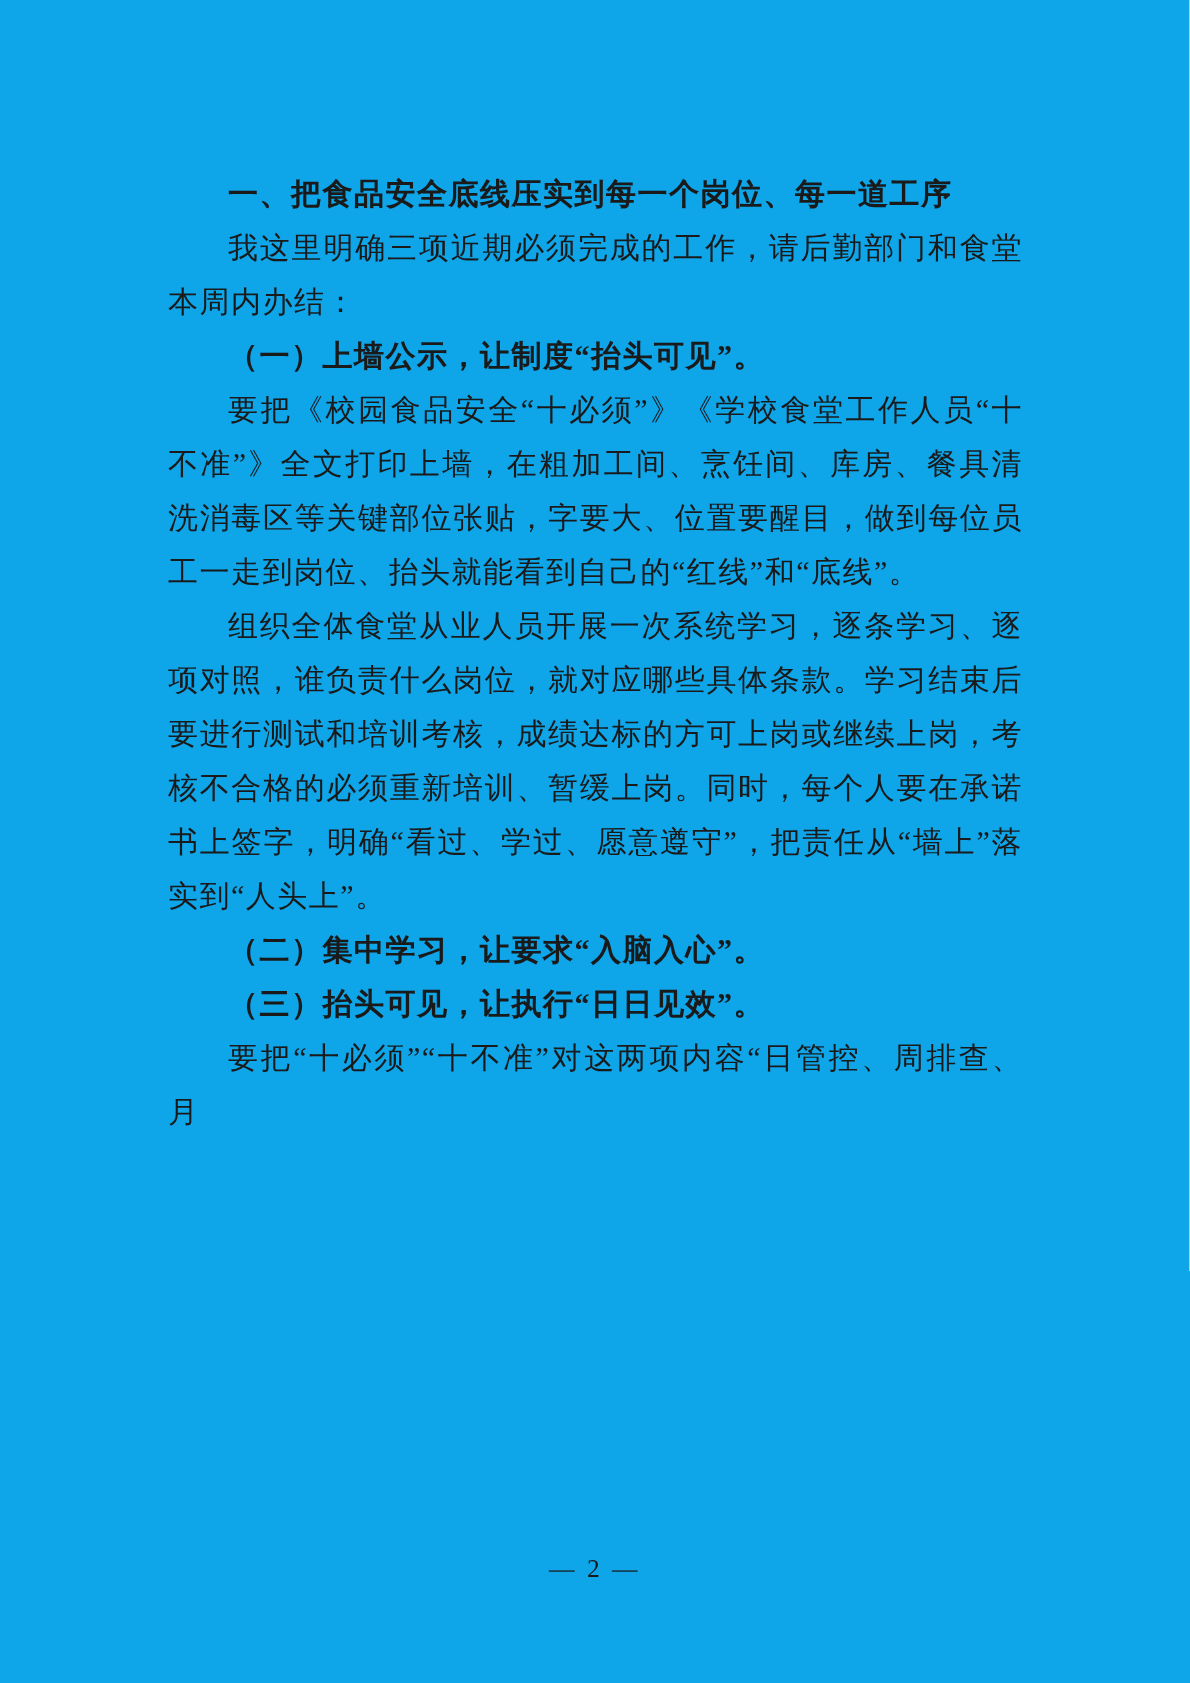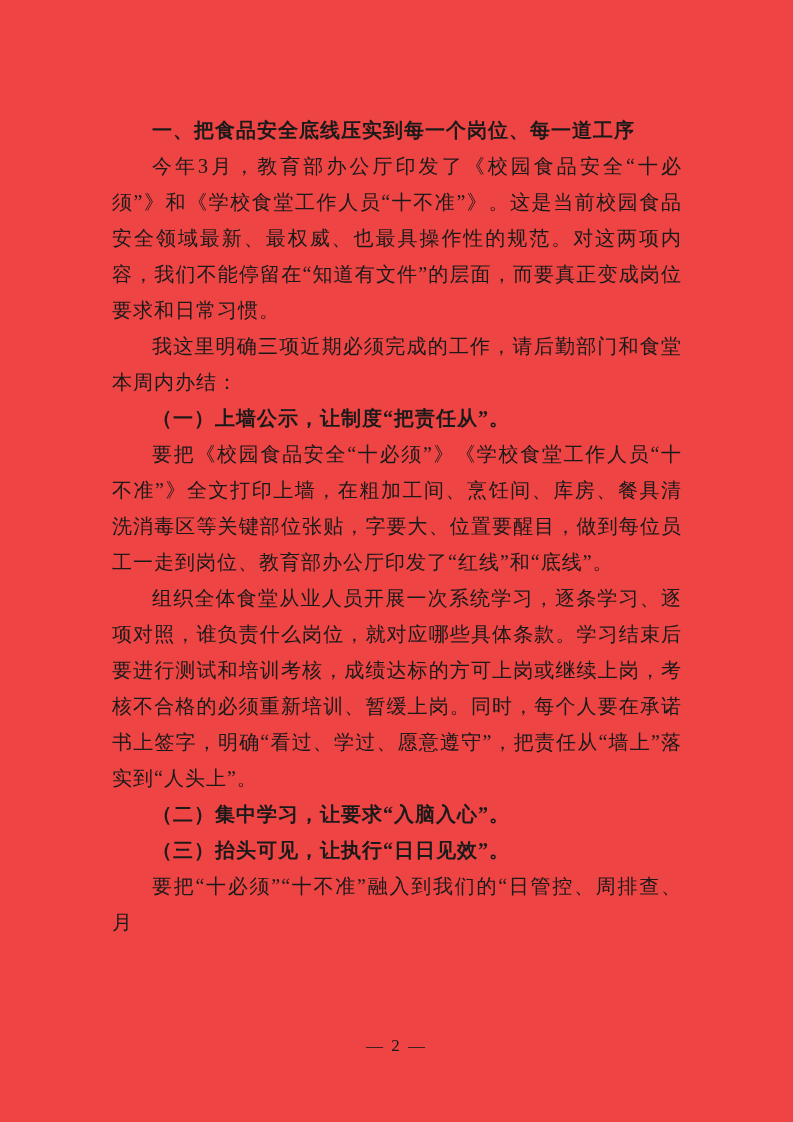--- a/index.html
+++ b/index.html
@@ -5,21 +5,21 @@
     html, body {
       margin: 0;
       padding: 0;
       background: #ffffff;
     }
     .page {
       position: relative;
       width: 793px;
       height: 1122px;
       margin: 0 auto;
-      background: #ef4444;
+      background: #0ea5e9;
       color: #1a1a1a;
       font-family: "Liberation Serif", "DejaVu Serif", serif;
       overflow: hidden;
     }
     .content {
       position: absolute;
       left: 112px;
       top: 112px;
       width: 570px;
     }
@@ -46,23 +46,22 @@
       letter-spacing: 2px;
       color: #1a1a1a;
     }
   </style>
 </head>
 <body>
 
 <div class="page">
   <div class="content">
     <p class="block heading">一、把食品安全底线压实到每一个岗位、每一道工序</p>
-    <p class="block">今年3月，教育部办公厅印发了《校园食品安全“十必须”》和《学校食堂工作人员“十不准”》。这是当前校园食品安全领域最新、最权威、也最具操作性的规范。对这两项内容，我们不能停留在“知道有文件”的层面，而要真正变成岗位要求和日常习惯。</p>
     <p class="block">我这里明确三项近期必须完成的工作，请后勤部门和食堂本周内办结：</p>
-    <p class="block heading">（一）上墙公示，让制度“把责任从”。</p>
-    <p class="block">要把《校园食品安全“十必须”》《学校食堂工作人员“十不准”》全文打印上墙，在粗加工间、烹饪间、库房、餐具清洗消毒区等关键部位张贴，字要大、位置要醒目，做到每位员工一走到岗位、教育部办公厅印发了“红线”和“底线”。</p>
+    <p class="block heading">（一）上墙公示，让制度“抬头可见”。</p>
+    <p class="block">要把《校园食品安全“十必须”》《学校食堂工作人员“十不准”》全文打印上墙，在粗加工间、烹饪间、库房、餐具清洗消毒区等关键部位张贴，字要大、位置要醒目，做到每位员工一走到岗位、抬头就能看到自己的“红线”和“底线”。</p>
     <p class="block">组织全体食堂从业人员开展一次系统学习，逐条学习、逐项对照，谁负责什么岗位，就对应哪些具体条款。学习结束后要进行测试和培训考核，成绩达标的方可上岗或继续上岗，考核不合格的必须重新培训、暂缓上岗。同时，每个人要在承诺书上签字，明确“看过、学过、愿意遵守”，把责任从“墙上”落实到“人头上”。</p>
     <p class="block heading">（二）集中学习，让要求“入脑入心”。</p>
     <p class="block heading">（三）抬头可见，让执行“日日见效”。</p>
-    <p class="block">要把“十必须”“十不准”融入到我们的“日管控、周排查、月</p>
+    <p class="block">要把“十必须”“十不准”对这两项内容“日管控、周排查、月</p>
   </div>
   <div class="footer">— 2 —</div>
 </div>
 
 </body></html>

